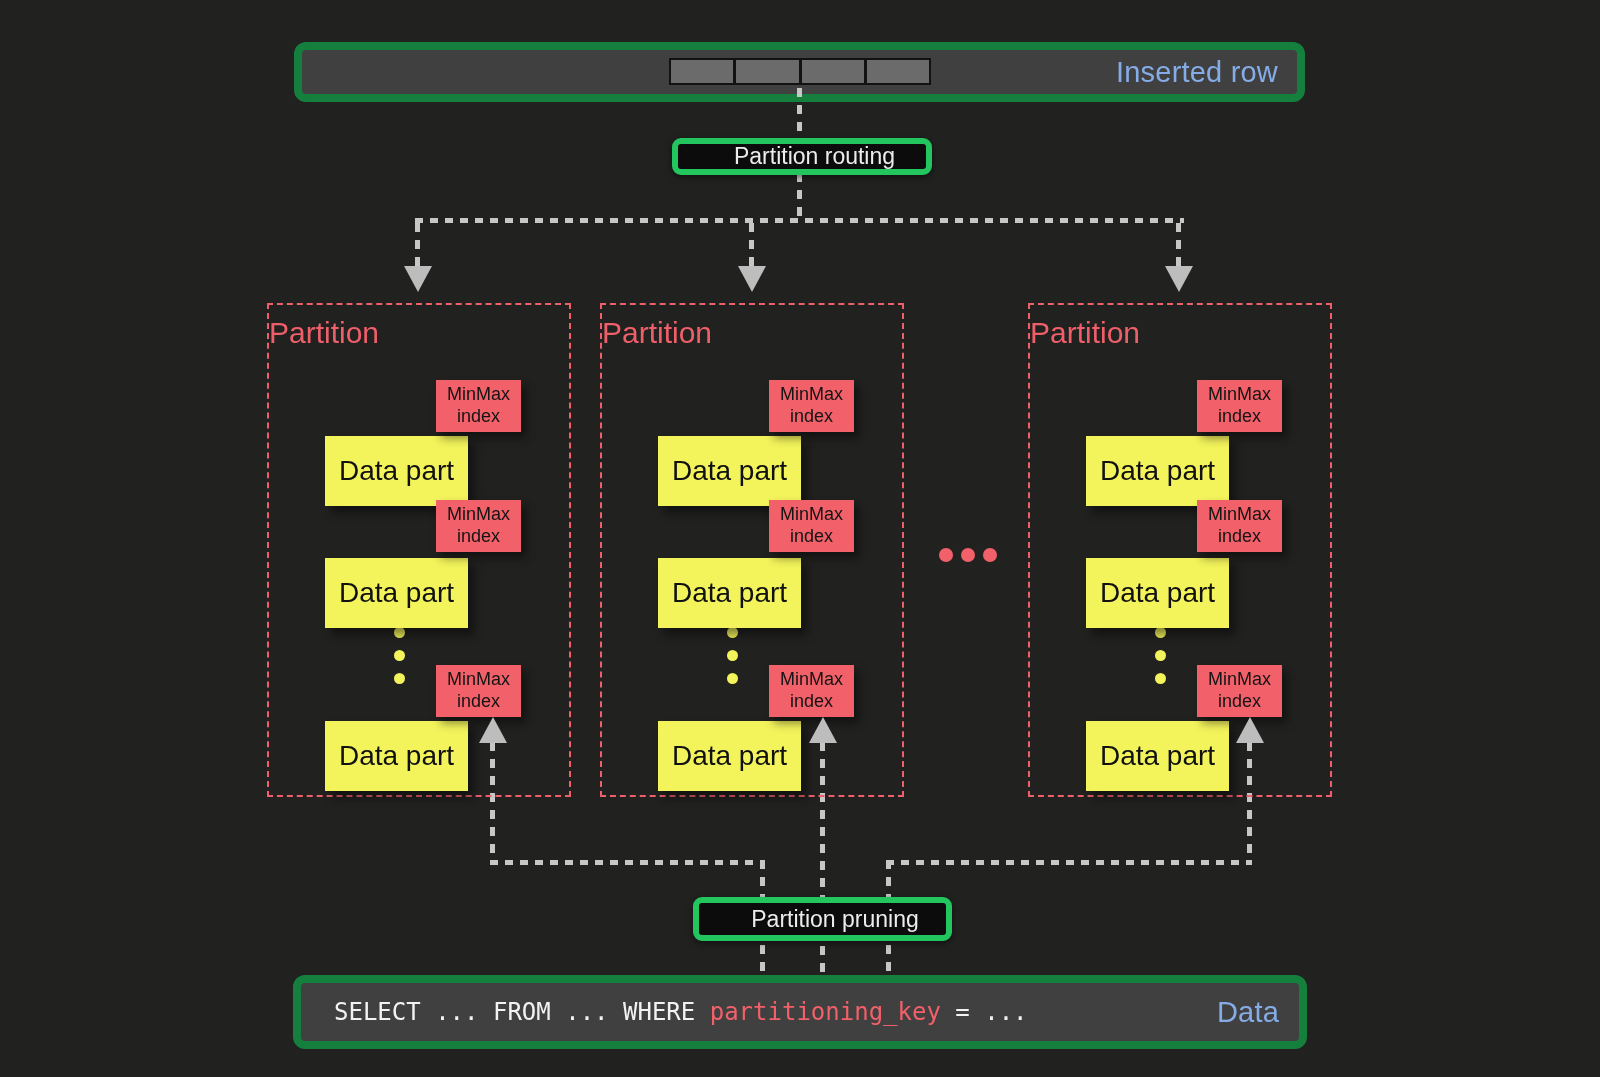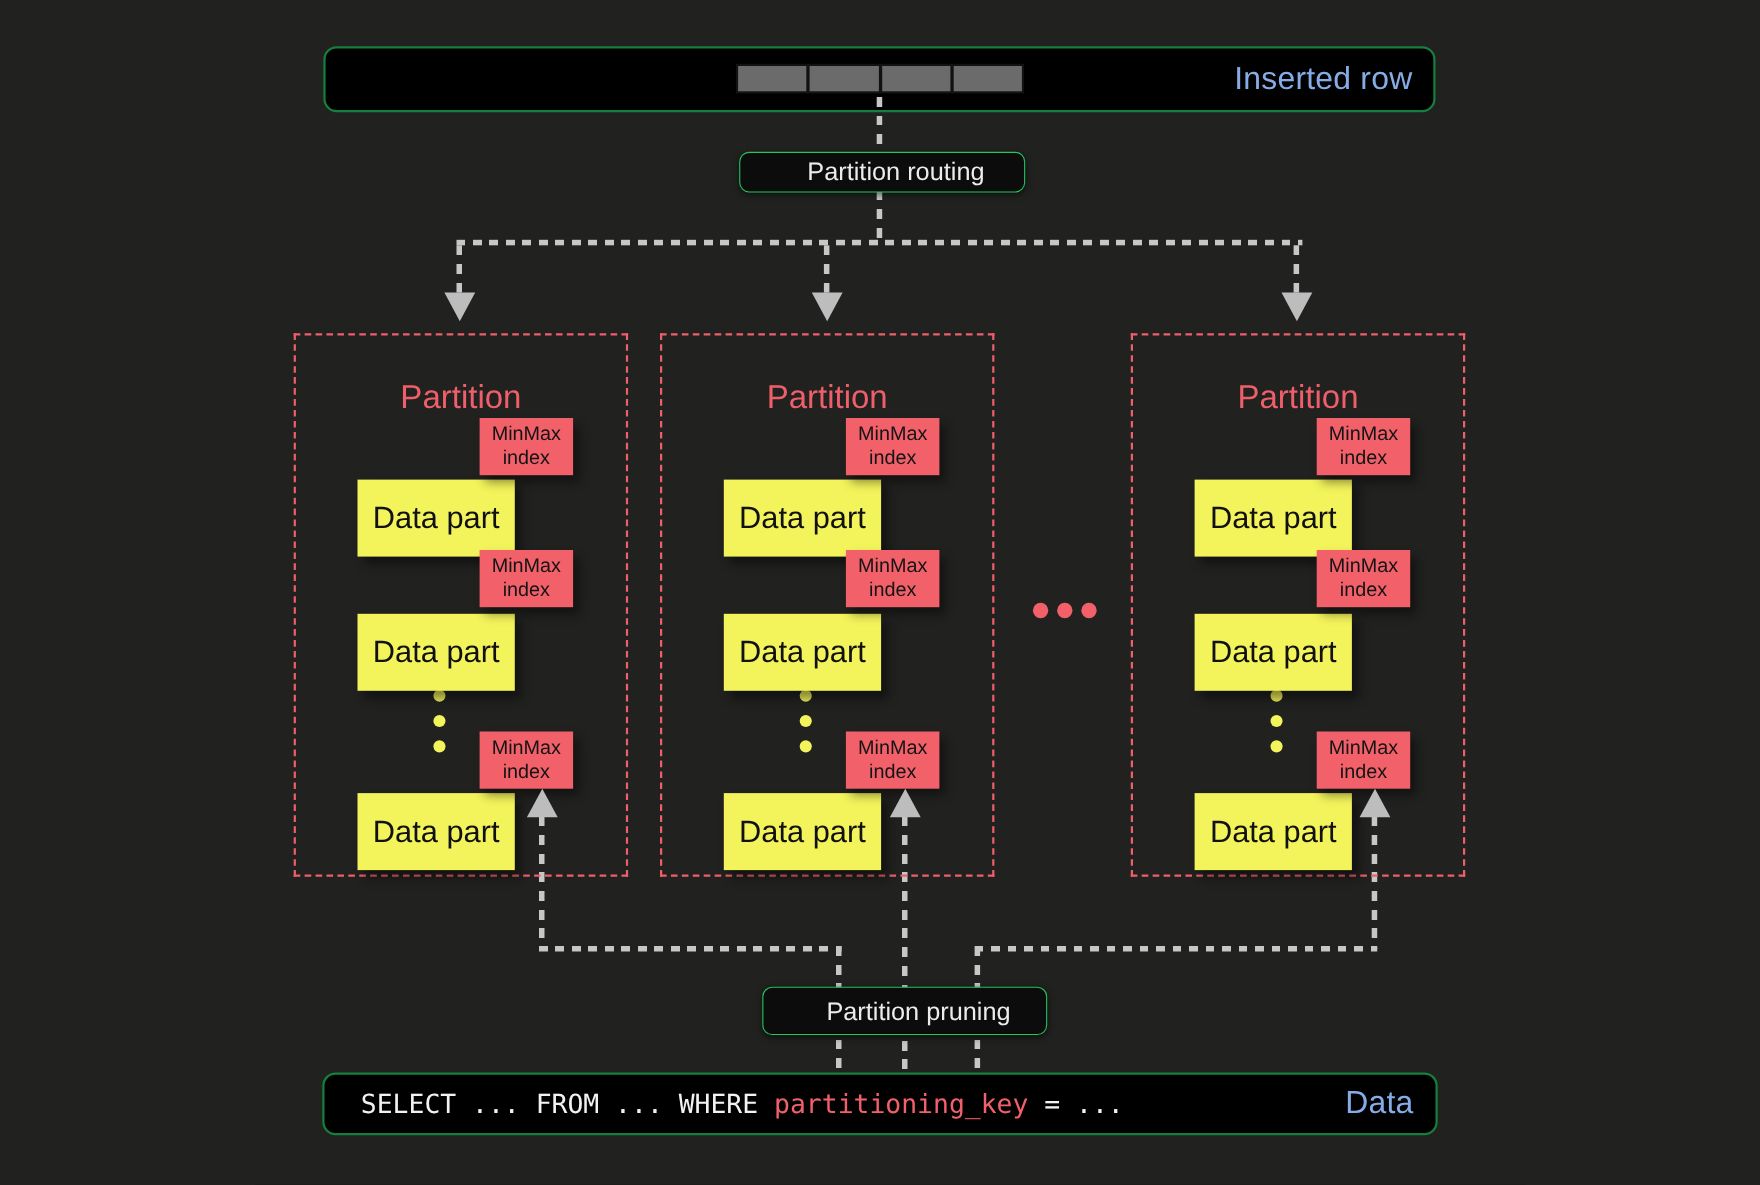--- a/index.html
+++ b/index.html
@@ -7,38 +7,38 @@
   #canvas {
     position: relative;
     width: 1600px; height: 1077px;
     background: #212120;
     overflow: hidden;
     font-family: "Liberation Sans", sans-serif;
   }
   
   .bigbox {
     position: absolute;
-    background: #000000;
-    border: 2px solid #15803d;
+    background: #404040;
+    border: 8px solid #15803d;
     border-radius: 12px;
     display: flex; align-items: center;
   }
   .blue-label { color:#85ace6; font-size:29px; letter-spacing:.2px; }
 
   
   .seg-bar {
     position:absolute; left:669px; top:58px; width:262px; height:27px;
     background:#121212; display:flex; gap:3px; padding:2px;
   }
   .seg-bar > div { flex:1; background:#6b6b6b; }
 
   
   .pill {
     position:absolute; background:#0c0c0c;
-    border:1px solid #22c55e; border-radius:9px;
+    border:6px solid #22c55e; border-radius:9px;
     display:flex; align-items:center; justify-content:center;
     color:#ececec; font-size:23px; z-index:6;
     box-shadow:0 2px 6px rgba(0,0,0,.5);
     padding-left:25px;
   }
 
   
   .vline {
     position:absolute; width:5px; z-index:2;
     background:repeating-linear-gradient(180deg,#c7c7c7 0 9px,transparent 9px 17px);
@@ -58,21 +58,21 @@
     border-bottom:26px solid #bdbdbd;
   }
 
   
   .partition {
     position:absolute; top:303px; width:304px; height:494px;
     border:2px dashed #ee5f6a; z-index:3;
   }
   .partition-title {
     position:absolute; top:11px; left:0; width:100%;
-    text-align:center; color:#ee5f6a; font-size:30px;margin-top:29px;
+    text-align:left; color:#ee5f6a; font-size:30px;
   }
   .datapart {
     position:absolute; left:56px; width:143px; height:70px;
     background:#f3f35c; color:#111;
     display:flex; align-items:center; justify-content:center;
     font-size:28px; z-index:4;
     box-shadow:6px 7px 9px rgba(0,0,0,.45);
     margin-top:21px;
   }
   .minmax {
@@ -184,18 +184,18 @@
 
   <div class="arrow-up" style="left:1236px; top:717px;"></div>
   <div class="vline" style="left:1247px; top:742px; height:121px;"></div>
   <div class="hline" style="left:886px; top:860px; width:366px;"></div>
   <div class="vline" style="left:886px; top:860px; height:115px;"></div>
 
   <div class="pill" style="left:693px; top:897px; width:259px; height:44px;">
     <span>Partition pruning</span>
   </div>
 
-  <div class="bigbox" style="left:293px; top:975px; width:1014px; height:57px; z-index:5;">
+  <div class="bigbox" style="left:293px; top:975px; width:1014px; height:74px; z-index:5;">
     <span class="sql" style="position:absolute; left:33px;"><span>SELECT ... FROM ... WHERE </span><span class="key">partitioning_key</span><span> = ...</span></span>
     <span class="blue-label" style="position:absolute; right:20px;">Data</span>
   </div>
 
 </div>
 
 </body></html>

